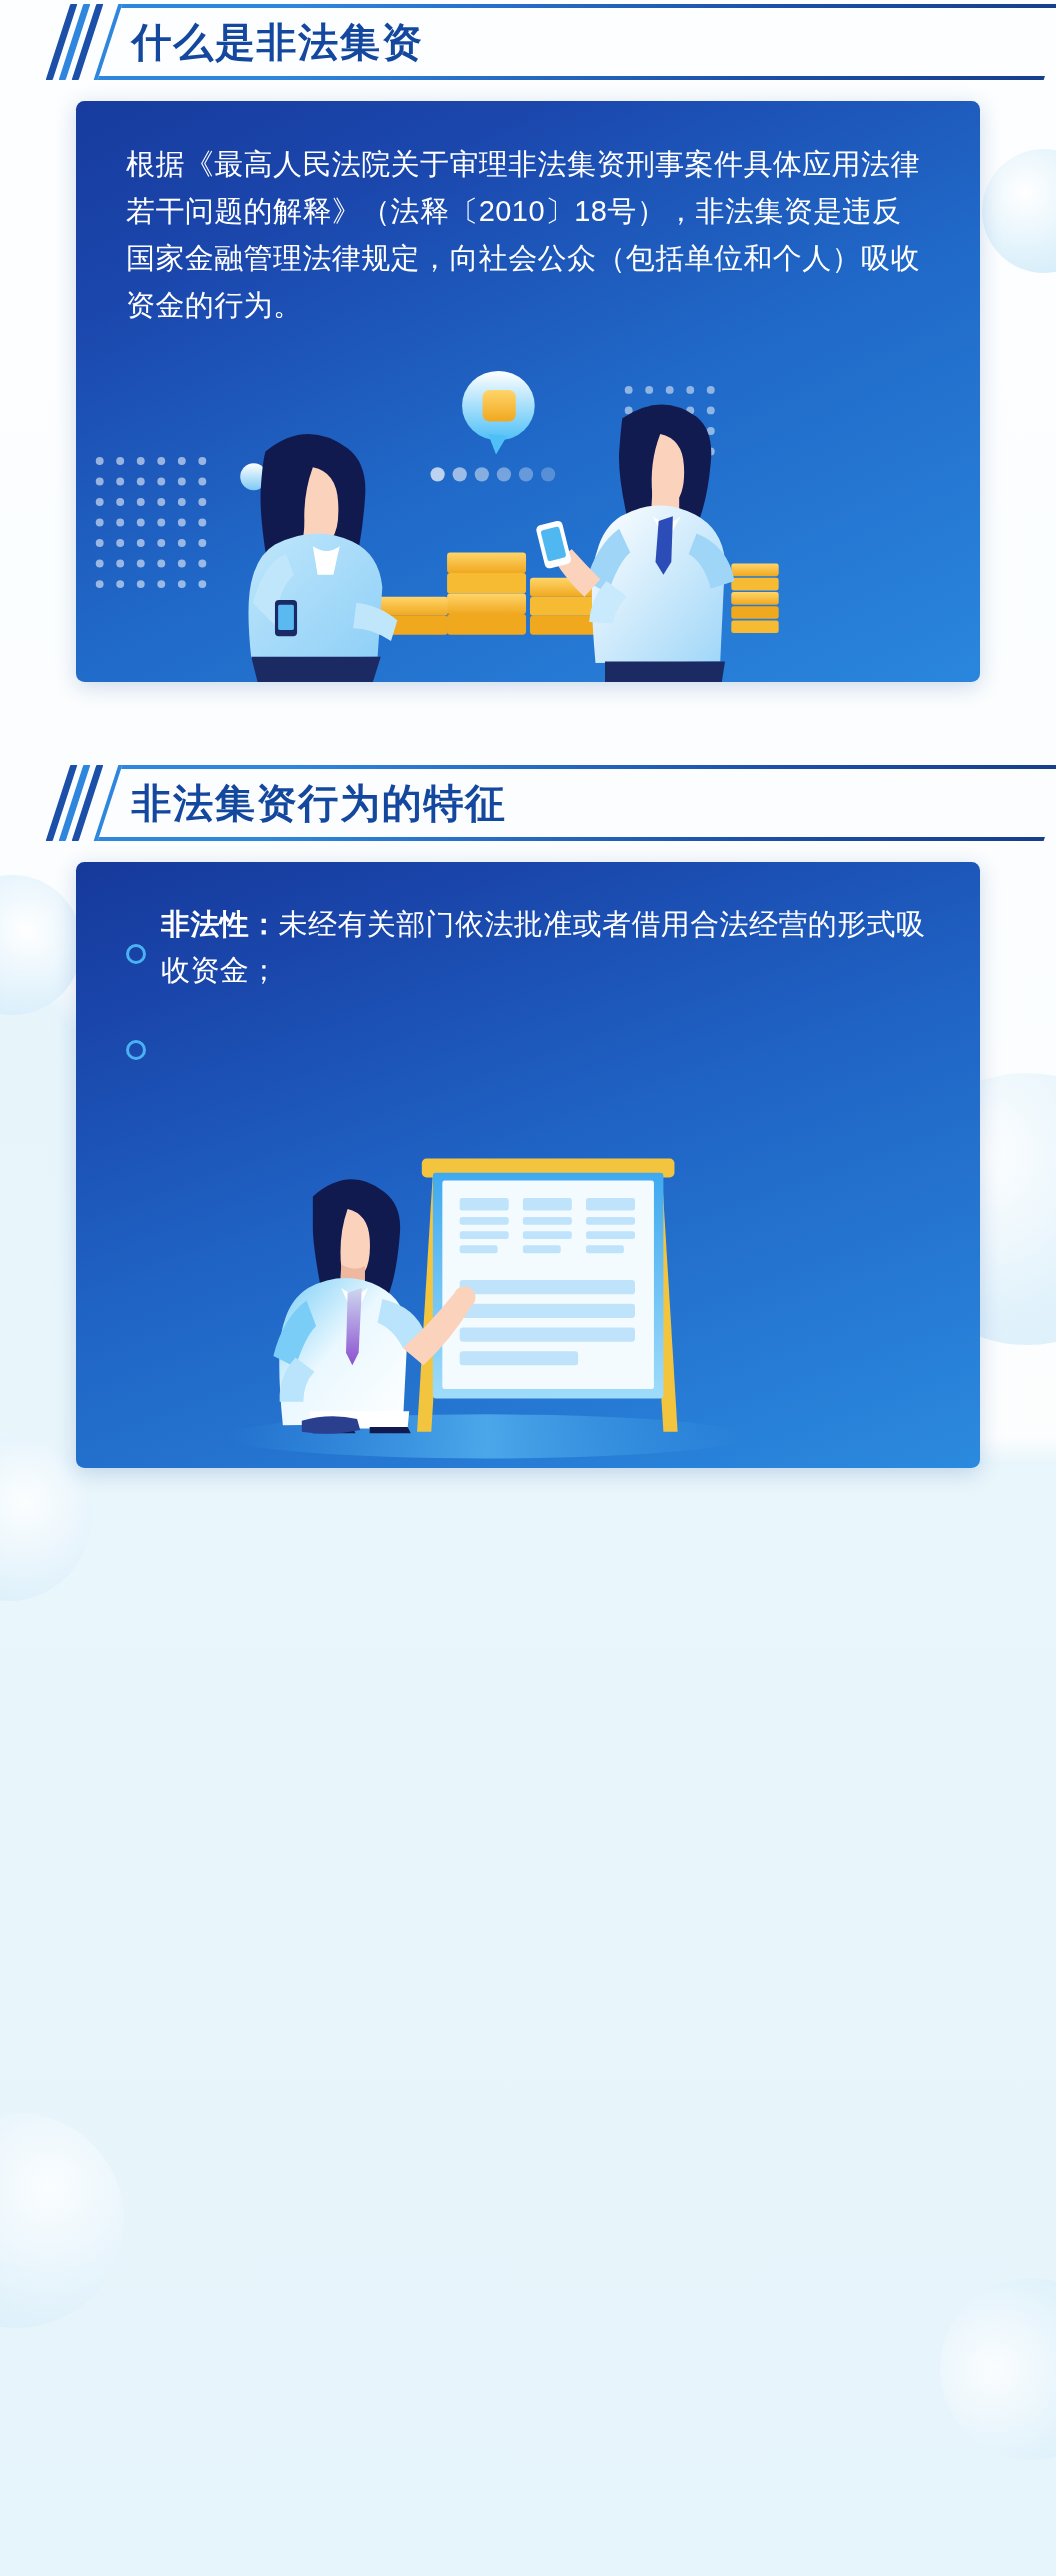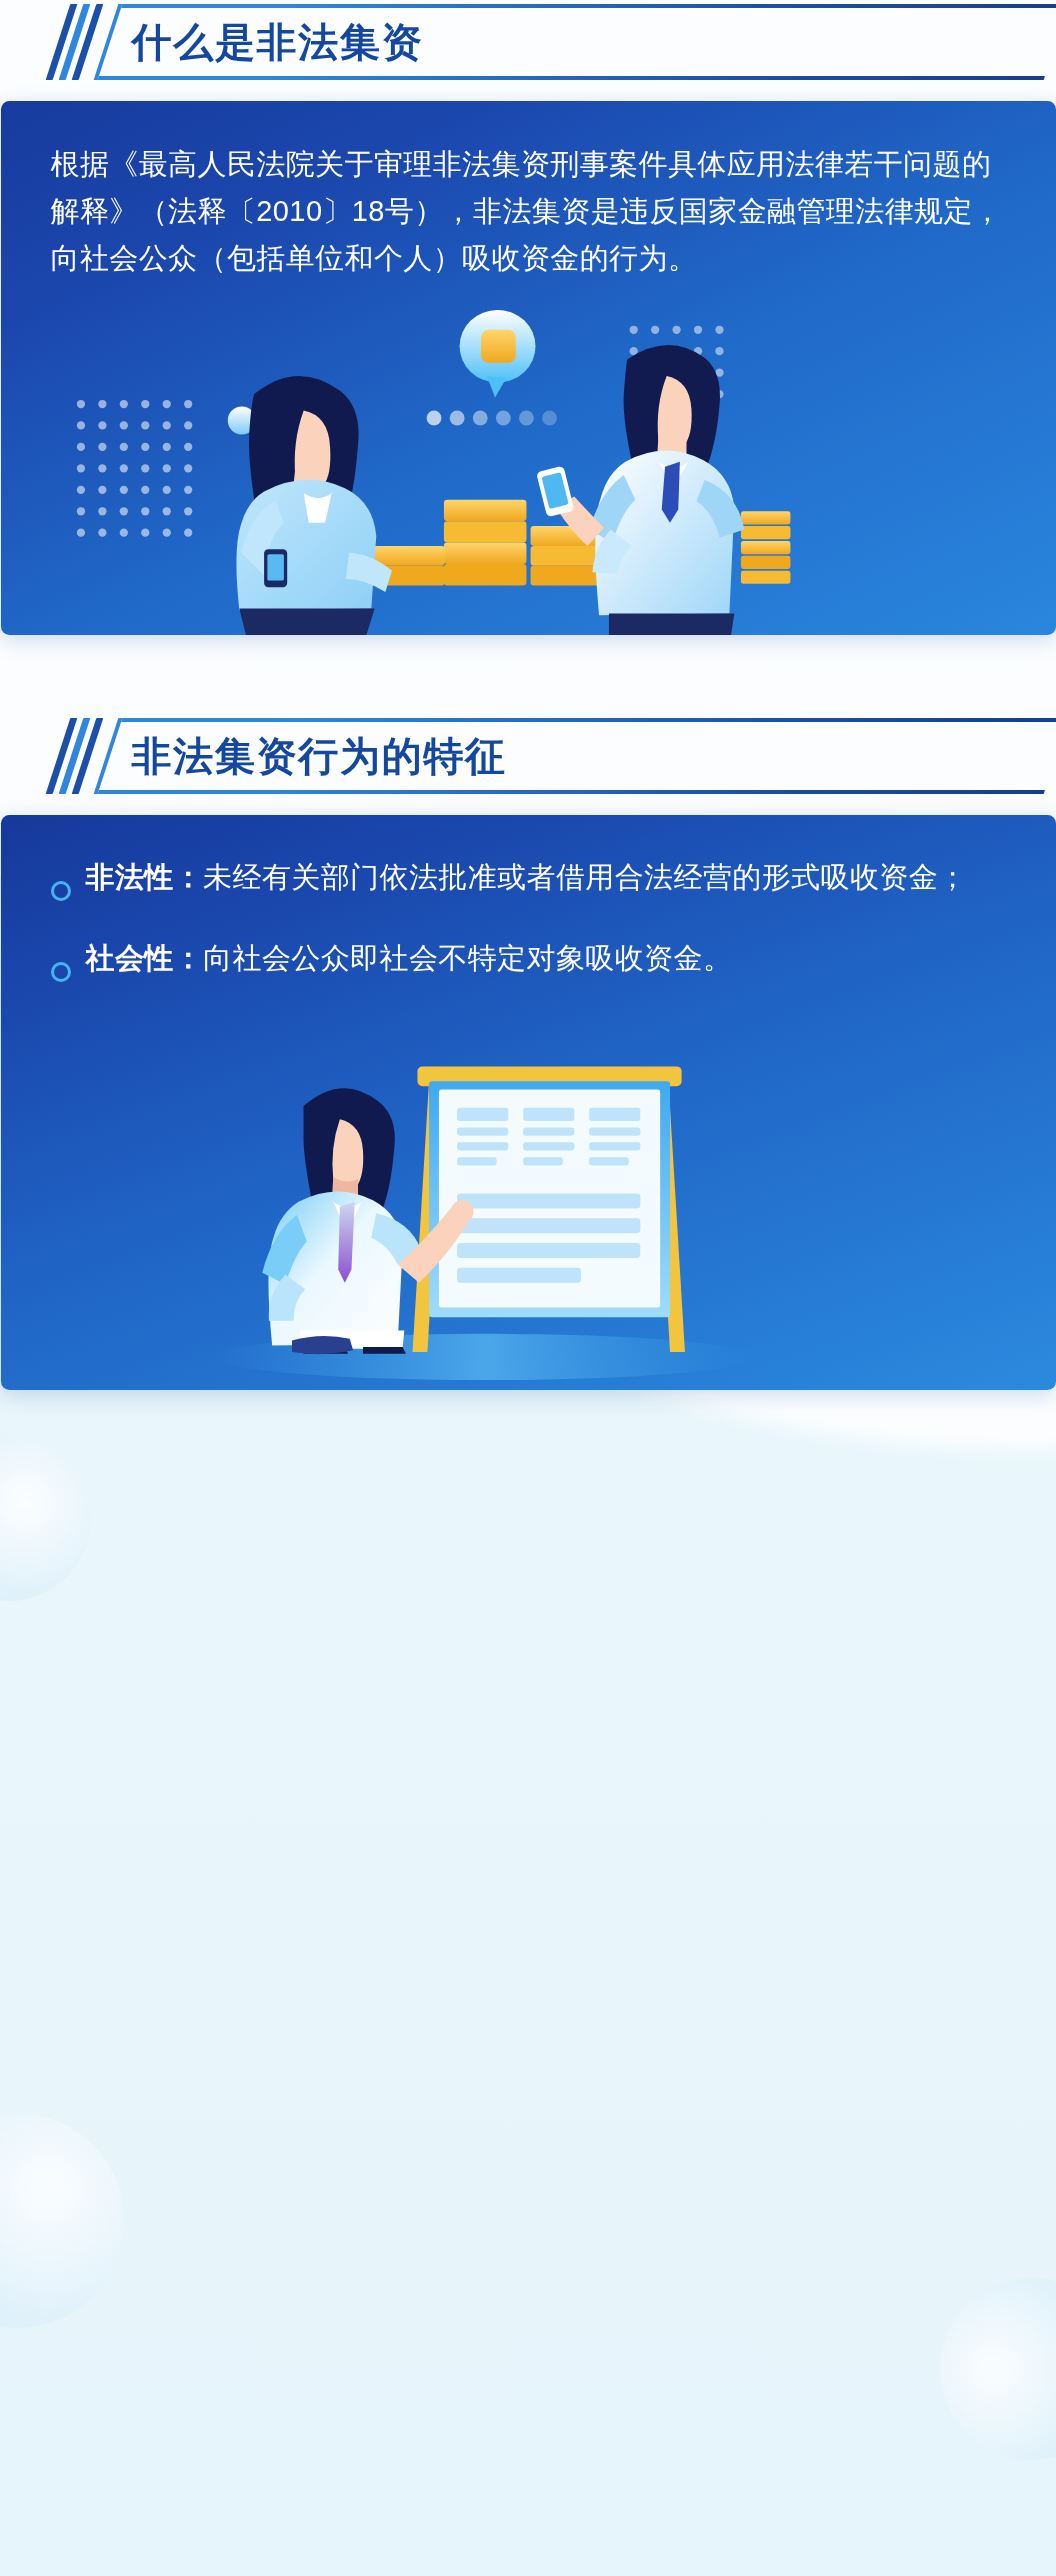--- a/index.html
+++ b/index.html
@@ -90,21 +90,21 @@
     letter-spacing:1.7px;
     color:#14489f;
     line-height:1;
     white-space:nowrap;
   }
 
   
   .card{
     position:relative;
     margin:18px auto 0 auto;
-    width:1055px;
+    width:904px;
     border-radius:8.3px;
     overflow:hidden;
     background:linear-gradient(155deg,#173b9e 0%, #1b47ad 22%, #2069c8 55%, #2a86dd 100%);
     box-shadow:0 5px 21.5px rgba(26,74,160,.20);
   }
   .card-2{
     background:linear-gradient(160deg,#16399b 0%, #1a46ab 18%, #1f63c4 48%, #2b8ade 100%);
   }
 
   .card-body{
@@ -120,21 +120,21 @@
     color:#ffffff;
     margin:0;
     font-weight:400;
   }
 
   
   .feature-list{list-style:none;margin:0;padding:0;}
   .feature-item{
     position:relative;
     display:flex;
-    align-items:flex-end;
+    align-items:center;
     margin-bottom:35px;
   }
   .feature-item:last-child{margin-bottom:0;}
   .bullet{
     flex:0 0 auto;
     width:20px;height:20px;
     border:3.3px solid #49b2f3;
     border-radius:50%;
     margin-top:11.6px;
     margin-right:15px;
@@ -375,23 +375,20 @@
             <span class="bullet"></span>
             <span class="feature-text">
               <b class="feature-term">非法性</b><b>：</b><span>未经有关部门依法批准或者借用合法经营的形式吸收资金；</span>
             </span>
           </li>
 
 
 
           <li class="feature-item">
             <span class="bullet"></span>
-            <span class="feature-text">
-              <b class="feature-term">社会性</b><b>：</b><span>向社会公众即社会不特定对象吸收资金。</span>
-            </span>
           </li>
 
         </ul>
       </div>
 
       <div class="illus2">
         <svg viewBox="0 0 1145 470" preserveAspectRatio="xMidYMax meet">
           <defs>
             <linearGradient id="g_coat" x1="0" y1="0" x2="1" y2="1">
               <stop offset="0" stop-color="#79cdf6"></stop>

